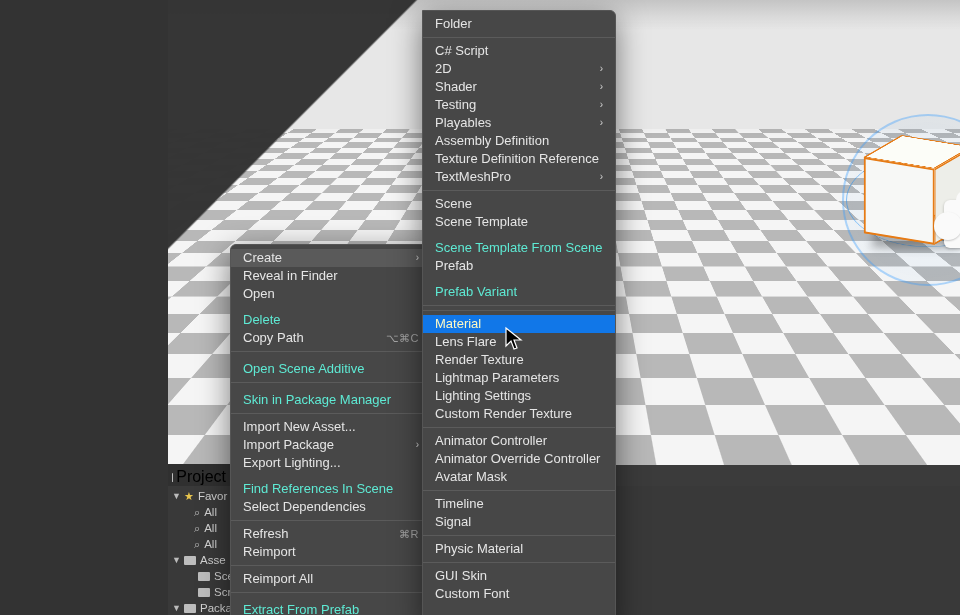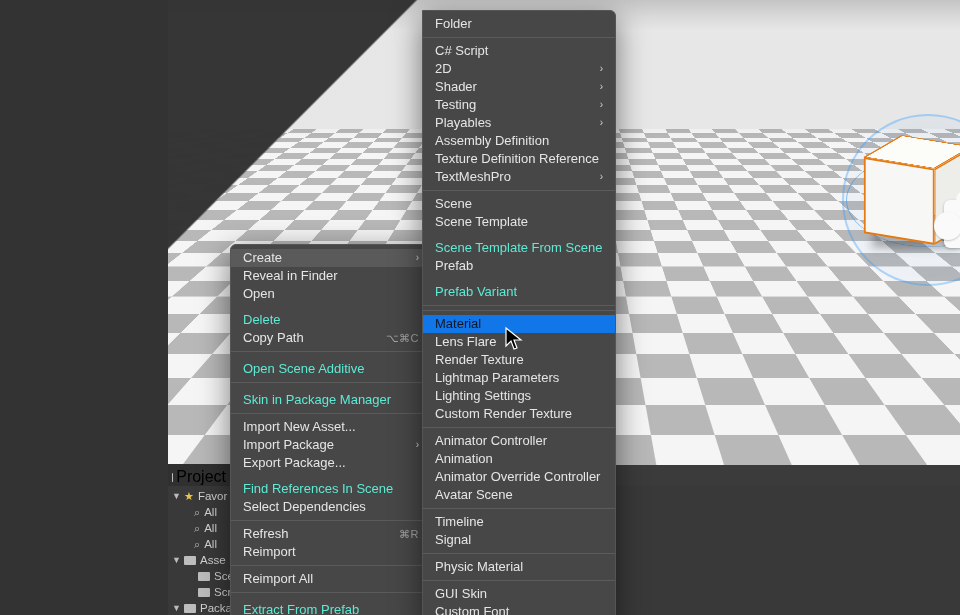--- a/index.html
+++ b/index.html
@@ -119,21 +119,21 @@
   .ctxmenu.primary { left:230px; top:244px; width:202px; }
   .ctxmenu.sub { left:422px; top:10px; width:194px; height: 615px; border-top-left-radius:0; border-bottom-left-radius:0; border-bottom-right-radius:0; padding-bottom:0; }
   .mrow {
     height:18px; line-height:18px; padding:0 12px;
     display:flex; justify-content:space-between;
     cursor:default;
   }
   .mrow.interact { cursor:pointer; }
   .mrow.disabled { color:#5eead4;margin-top:8px; }
   .mrow.hover-open { background:#5a5a5a; }
-  .mrow.highlight { background:#1177e8; color:#0f172a; }
+  .mrow.highlight { background:#1177e8; color:#fef9c3; }
   .mrow .chev { font-size:10px; color:inherit; opacity:0.85;}
   .msep { height:1px; margin:4px 0; background:#5b5b5b; }
   .kbd { color:#a3a3a3; font-size:11px; letter-spacing:0.5px;}
 
   
   .cursor {
     position:absolute; left:504px; top:326px; width:20px; height:26px;
     pointer-events:none;
   }
 
@@ -252,21 +252,21 @@
       </div>
       <div class="msep"></div>
       <div class="mrow interact">
         <span>Import New Asset...</span>
       </div>
       <div class="mrow interact">
         <span>Import Package</span>
         <span class="chev">›</span>
       </div>
       <div class="mrow interact">
-        <span>Export Package...</span>
+        <span>Export Lighting...</span>
       </div>
       <div class="mrow disabled">
         <span>Find References In Scene</span>
       </div>
       <div class="mrow interact">
         <span>Select Dependencies</span>
       </div>
       <div class="msep"></div>
       <div class="mrow interact">
         <span>Refresh</span>
@@ -353,27 +353,24 @@
         <span>Lighting Settings</span>
       </div>
       <div class="mrow interact">
         <span>Custom Render Texture</span>
       </div>
       <div class="msep"></div>
       <div class="mrow interact">
         <span>Animator Controller</span>
       </div>
       <div class="mrow interact">
-        <span>Animation</span>
-      </div>
-      <div class="mrow interact">
         <span>Animator Override Controller</span>
       </div>
       <div class="mrow interact">
-        <span>Avatar Scene</span>
+        <span>Avatar Mask</span>
       </div>
       <div class="msep"></div>
       <div class="mrow interact">
         <span>Timeline</span>
       </div>
       <div class="mrow interact">
         <span>Signal</span>
       </div>
       <div class="msep"></div>
       <div class="mrow interact">

